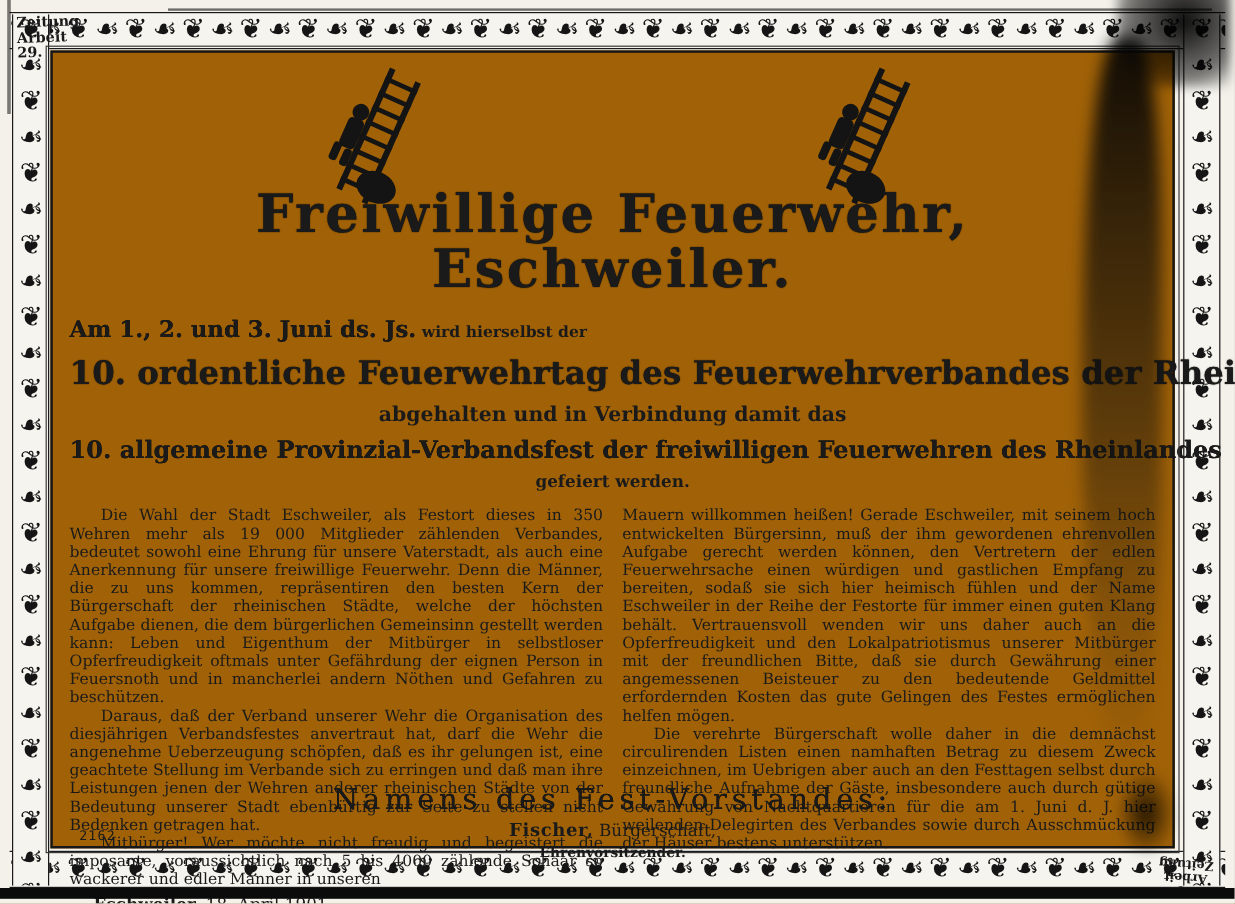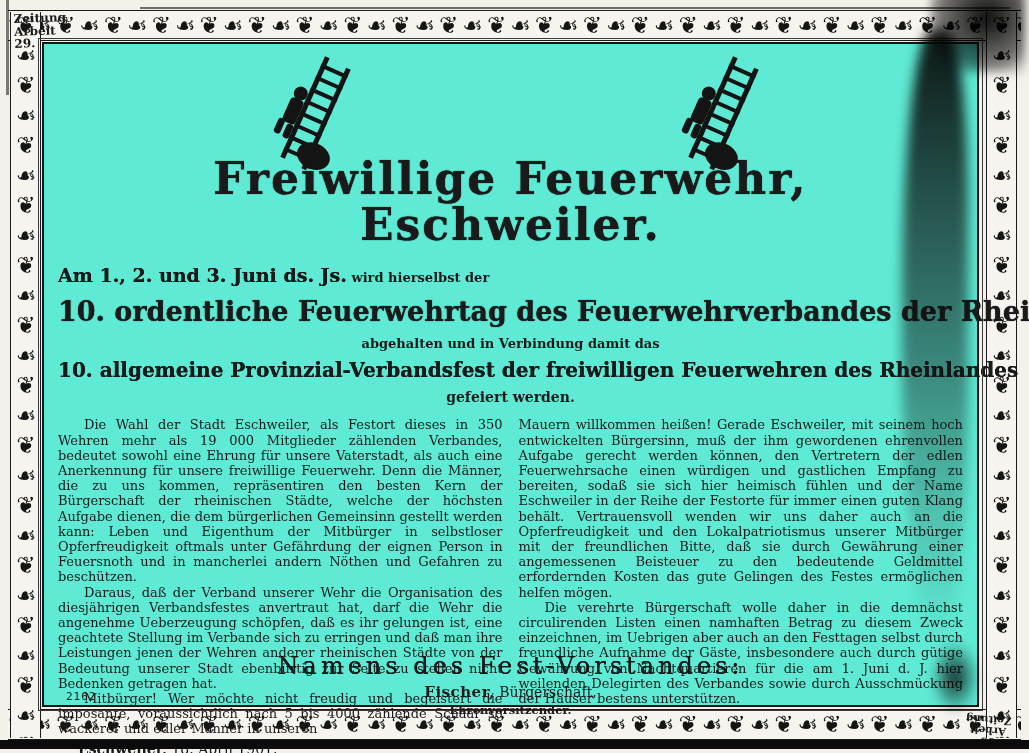--- a/index.html
+++ b/index.html
@@ -21,34 +21,34 @@
   .strip-top { top:10px; }
   .strip-bottom { bottom:13px; }
   .strip-v { top:12px; bottom:15px; width:31px; font-size:23px;
              writing-mode:vertical-rl; text-orientation:upright; letter-spacing:4px;
              line-height:29px; border-left:1px solid #1a1a1a; border-right:1px solid #1a1a1a; text-align:center; }
   .strip-left { left:10px; }
   .strip-right { right:12px; }
   
   .content {
     position:absolute; left:42px; top:42px; width:937px; height:665px;
-    background:#5eead4; border:2px solid #161616; outline:1px solid #3a3a3a;
+    background:#a16207; border:2px solid #161616; outline:1px solid #3a3a3a;
     outline-offset:3px; z-index:2; padding:0 14px;
   }
   
   .title {
     margin-top:112px; text-align:center; font-weight:bold; font-size:44px;
     letter-spacing:2px; line-height:1.05; text-shadow:0 0 1px #000;
   }
   .dateline { margin-top:16px; }
   .dateline .big { font-size:19px; font-weight:bold; text-shadow:0 0 .5px #000; }
   .dateline .small { font-size:13px; font-weight:bold; }
   .headline1 { margin-top:10px; text-align:center; font-size:27px; font-weight:bold;
                white-space:nowrap; text-shadow:0 0 1px #000; }
-  .connector { margin-top:9px; text-align:center; font-size:13px; font-weight:bold; }
+  .connector { margin-top:9px; text-align:center; font-size:17px; font-weight:bold; }
   .headline2 { margin-top:7px; text-align:center; font-size:20px; font-weight:bold;
                white-space:nowrap; text-shadow:0 0 .5px #000; }
   .closing { margin-top:7px; text-align:center; font-size:14px; font-weight:bold; }
   
   .columns { display:flex; gap:16px; margin-top:12px; }
   .col { flex:1; font-size:13px; line-height:15.2px; text-align:justify; }
   .col p.indent { text-indent:26px; }
   .col-dateline { margin-top:5px; padding-left:20px; font-size:14px; }
   .bold { font-weight:bold; }
   

